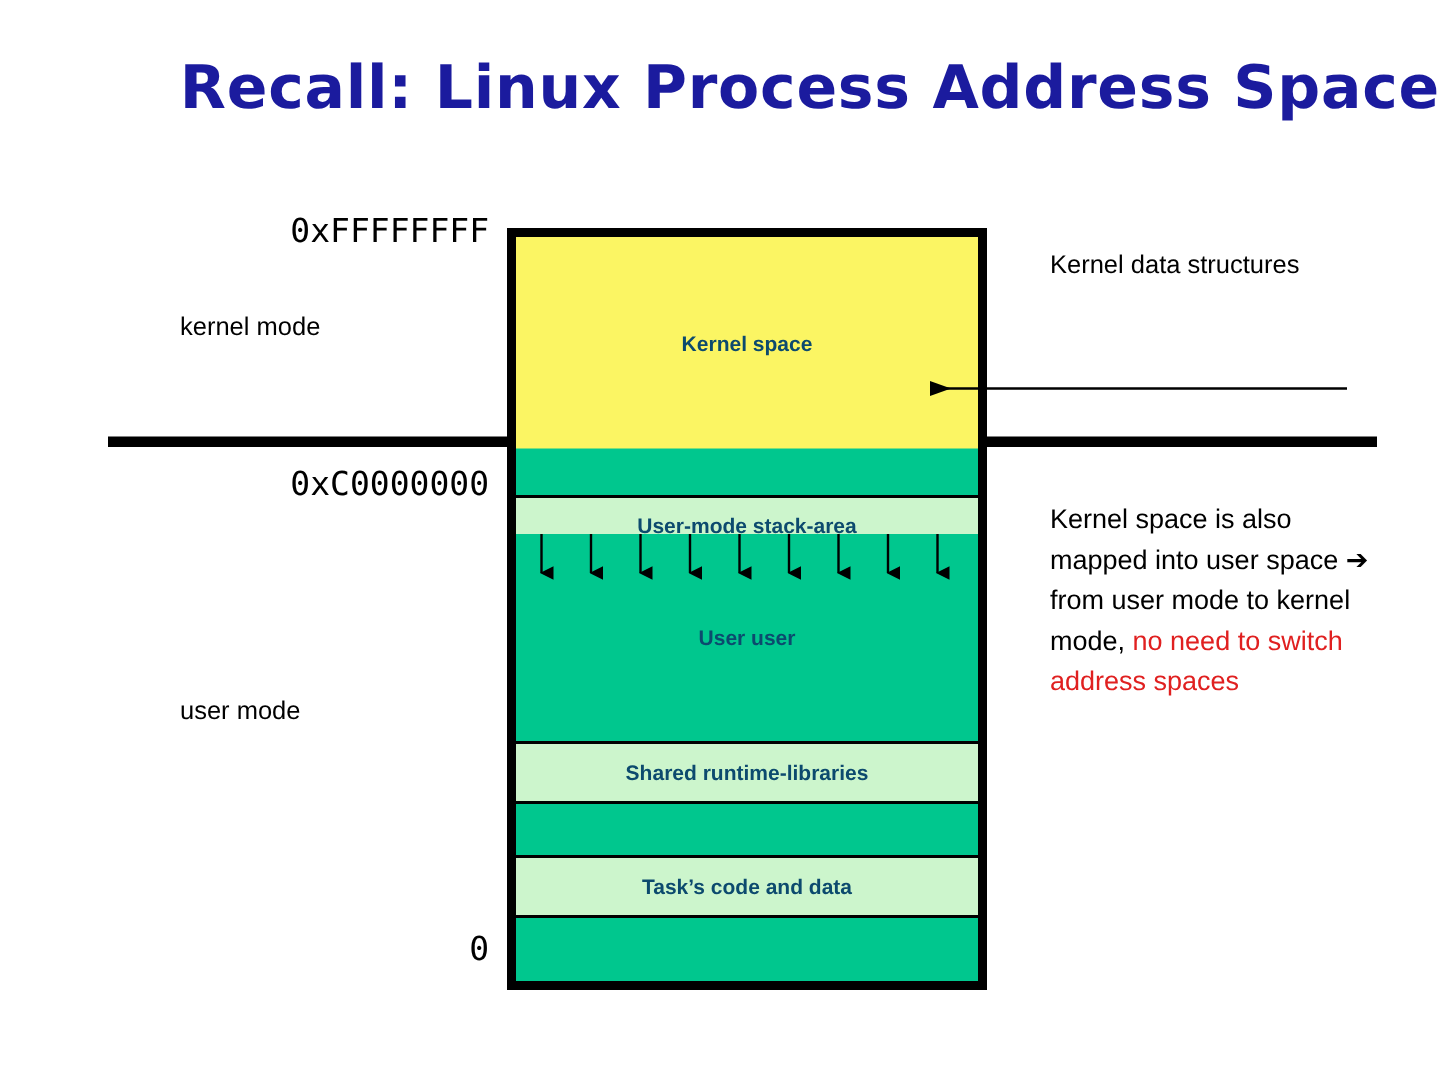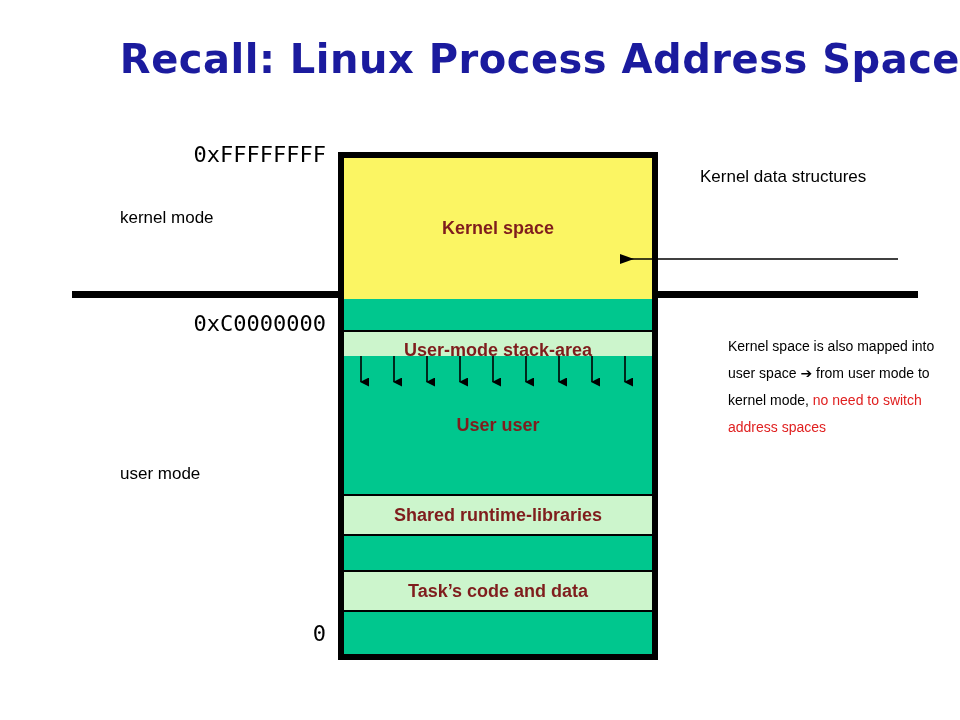--- a/index.html
+++ b/index.html
@@ -75,23 +75,23 @@
     border: 6px solid #000000;
     box-sizing: border-box;
   }
   .region {
     position: absolute;
     left: 0;
     box-sizing: border-box;
   }
   .region-label {
     font-family: "Liberation Sans", sans-serif;
-    font-size: 18px;
+    font-size: 14px;
     font-weight: bold;
-    color: #7f1d1d;
+    color: #0c4a6e;
     text-align: center;
     white-space: nowrap;
     width: 100%;
   }
 
   
   #region-kernel {
     top: 0;
     width: 100%;
     height: 141px;
@@ -138,25 +138,25 @@
     left: 700px;
     top: 165px;
     width: 230px;
     font-family: "Liberation Sans", sans-serif;
     font-size: 17px;
     line-height: 23px;
     color: #000000;
   }
   #note-paragraph {
     position: absolute;
-    left: 728px;
+    left: 700px;
     top: 333px;
     width: 228px;
     font-family: "Liberation Sans", sans-serif;
-    font-size: 14px;
+    font-size: 18px;
     line-height: 27px;
     color: #000000;
   }
   #note-paragraph .red {
     color: #e02020;
   }
   #note-paragraph .arrow-glyph {
     font-family: "DejaVu Sans", sans-serif;
     font-weight: bold;
   }

